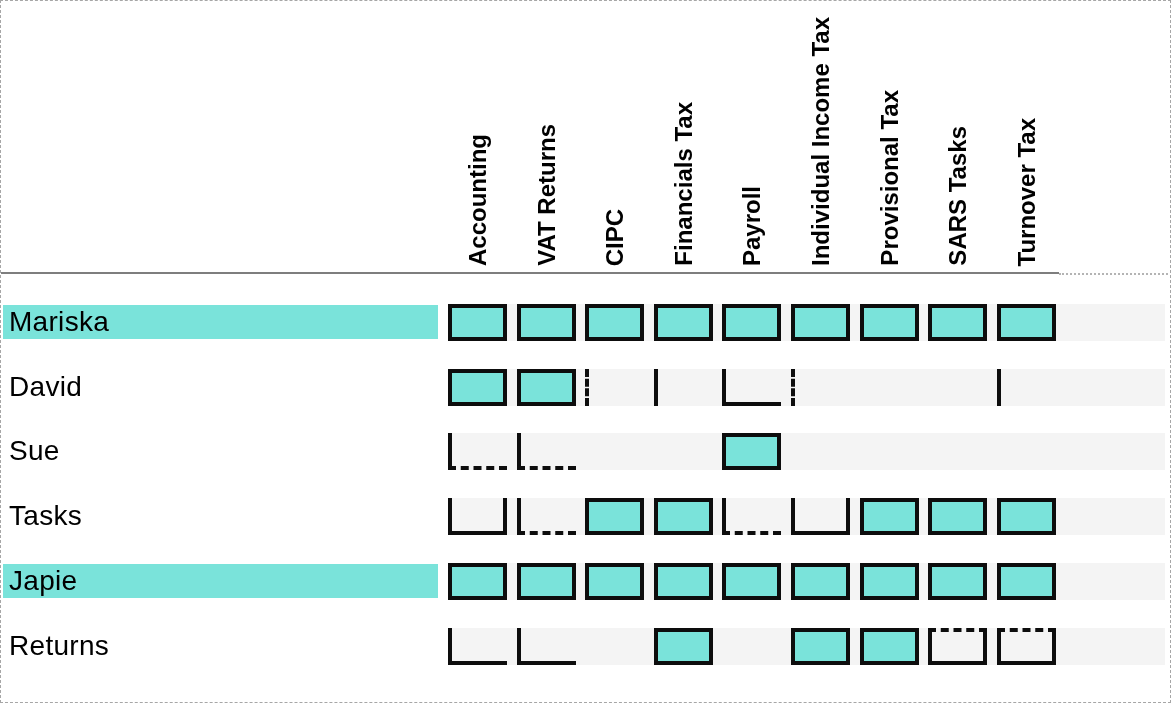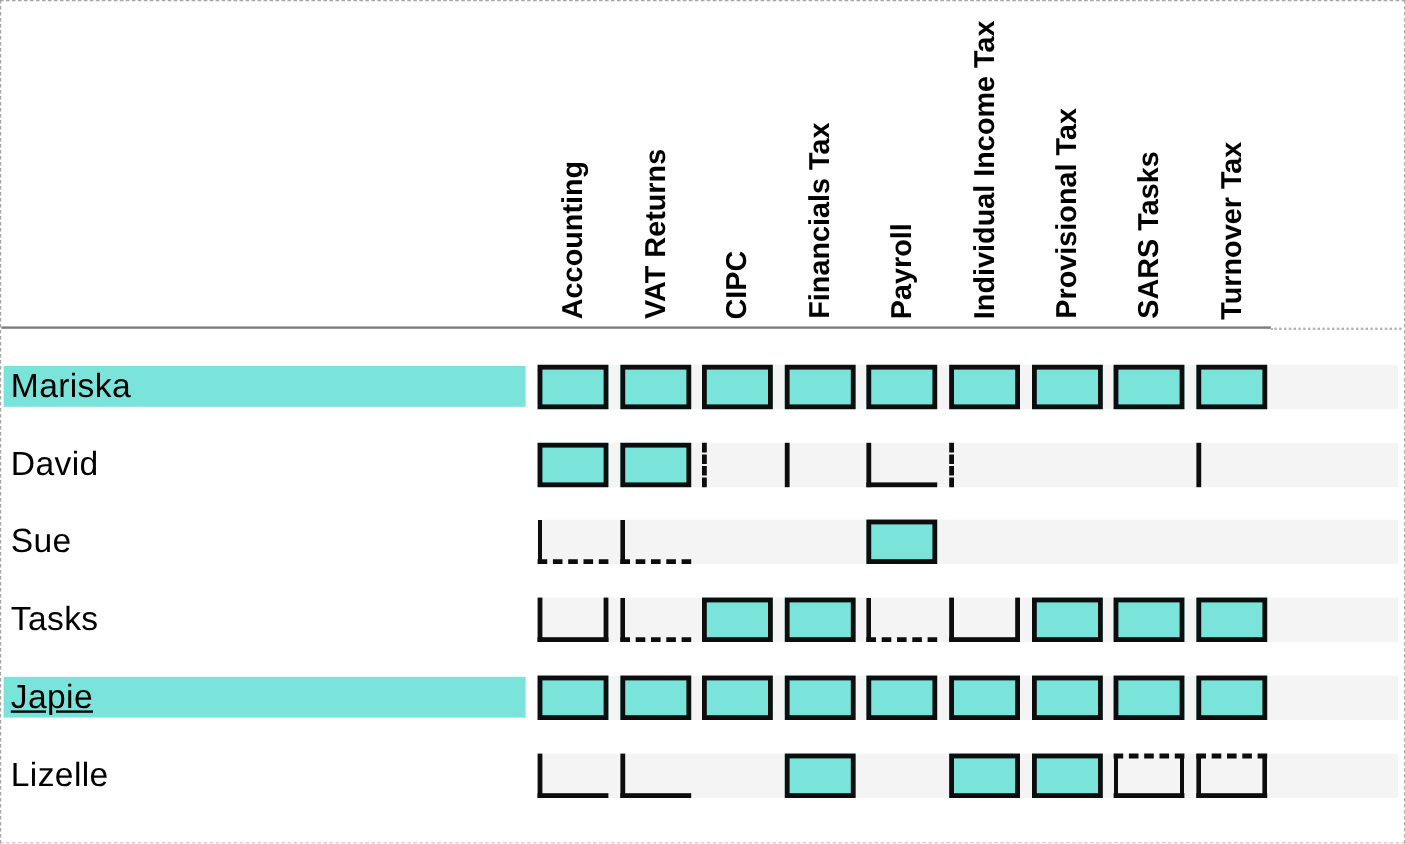--- a/index.html
+++ b/index.html
@@ -120,35 +120,35 @@
       <div class="cell b-l b-b b-r" style="left: 447px; top: 497px;"></div>
       <div class="cell b-l b-bd" style="left: 516px; top: 497px;"></div>
       <div class="cell c-fill" style="left: 584px; top: 497px;"></div>
       <div class="cell c-fill" style="left: 653px; top: 497px;"></div>
       <div class="cell b-l b-bd" style="left: 721px; top: 497px;"></div>
       <div class="cell b-l b-b b-r" style="left: 790px; top: 497px;"></div>
       <div class="cell c-fill" style="left: 859px; top: 497px;"></div>
       <div class="cell c-fill" style="left: 927px; top: 497px;"></div>
       <div class="cell c-fill" style="left: 996px; top: 497px;"></div>
       <div class="row-band" style="top: 562px;"></div>
-      <div class="name-stripe hl" style="top: 563px; text-decoration: underline;">
+      <div class="name-stripe hl" style="top: 563px;">
         <span class="name-text">Japie</span>
       </div>
       <div class="cell c-fill" style="left: 447px; top: 562px;"></div>
       <div class="cell c-fill" style="left: 516px; top: 562px;"></div>
       <div class="cell c-fill" style="left: 584px; top: 562px;"></div>
       <div class="cell c-fill" style="left: 653px; top: 562px;"></div>
       <div class="cell c-fill" style="left: 721px; top: 562px;"></div>
       <div class="cell c-fill" style="left: 790px; top: 562px;"></div>
       <div class="cell c-fill" style="left: 859px; top: 562px;"></div>
       <div class="cell c-fill" style="left: 927px; top: 562px;"></div>
       <div class="cell c-fill" style="left: 996px; top: 562px;"></div>
       <div class="row-band" style="top: 627px;"></div>
       <div class="name-stripe" style="top: 628px;">
-        <span class="name-text">Lizelle</span>
+        <span class="name-text">Returns</span>
       </div>
       <div class="cell b-l b-b" style="left: 447px; top: 627px;"></div>
       <div class="cell b-l b-b" style="left: 516px; top: 627px;"></div>
       <div class="cell " style="left: 584px; top: 627px;"></div>
       <div class="cell c-fill" style="left: 653px; top: 627px;"></div>
       <div class="cell " style="left: 721px; top: 627px;"></div>
       <div class="cell c-fill" style="left: 790px; top: 627px;"></div>
       <div class="cell c-fill" style="left: 859px; top: 627px;"></div>
       <div class="cell b-l b-b b-r b-td" style="left: 927px; top: 627px;"></div>
       <div class="cell b-l b-b b-r b-td" style="left: 996px; top: 627px;"></div>

